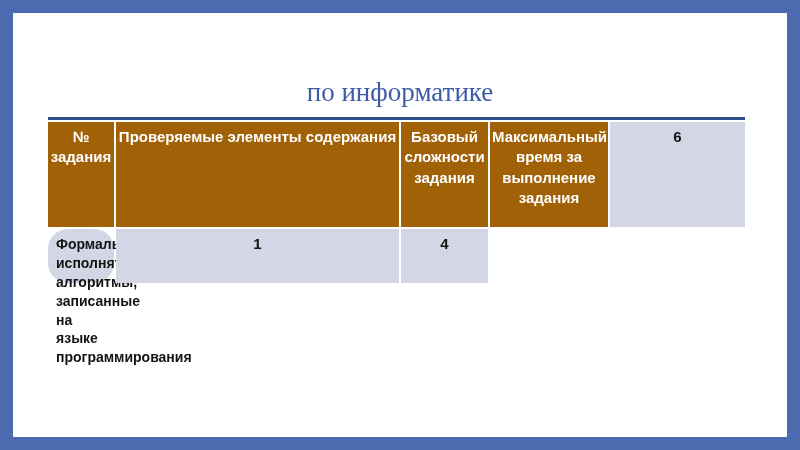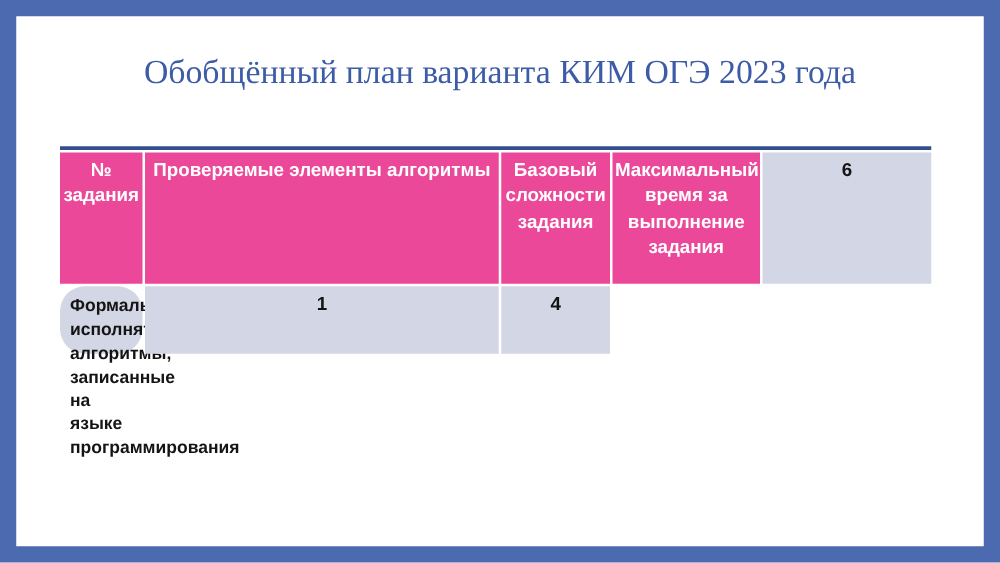--- a/index.html
+++ b/index.html
@@ -49,21 +49,21 @@
     display: grid;
     grid-template-columns: 66px 283px 87px 118px 135px;
     grid-template-rows: 105px 54px;
     gap: 2px;
   }
   .cell {
     box-sizing: border-box;
     line-height: 1.35;
   }
   .hcell {
-    background: #ec4899;
+    background: #a16207;
     color: #ffffff;
     font-weight: bold;
     font-size: 15px;
     text-align: center;
     padding: 5px 2px 0 2px;
   }
   .dcell {
     background: #d3d6e4;
     color: #141414;
     font-weight: bold;
@@ -76,28 +76,28 @@
     font-size: 14px;
     padding: 6px 2px 0 8px;
     border-radius: 20px;
   }
 </style>
 </head>
 <body>
 
 <div class="slide">
 
-  <h1 class="title"><span>Обобщённый план варианта КИМ ОГЭ 2023 года</span><br></h1>
+  <h1 class="title"><br><span>по информатике</span></h1>
 
   <div class="table-wrap">
     <div class="top-line"></div>
     <div class="grid">
 
       <div class="cell hcell">№ задания</div>
-      <div class="cell hcell">Проверяемые элементы алгоритмы</div>
+      <div class="cell hcell">Проверяемые элементы содержания</div>
       <div class="cell hcell">Базовый сложности задания</div>
       <div class="cell hcell">Максимальный время за выполнение задания</div>
 
       <div class="cell dcell">6</div>
       <div class="cell dcell left">Формально исполнять алгоритмы, записанные на языке программирования</div>
       <div class="cell dcell">1</div>
       <div class="cell dcell">4</div>
 
     </div>
   </div>

